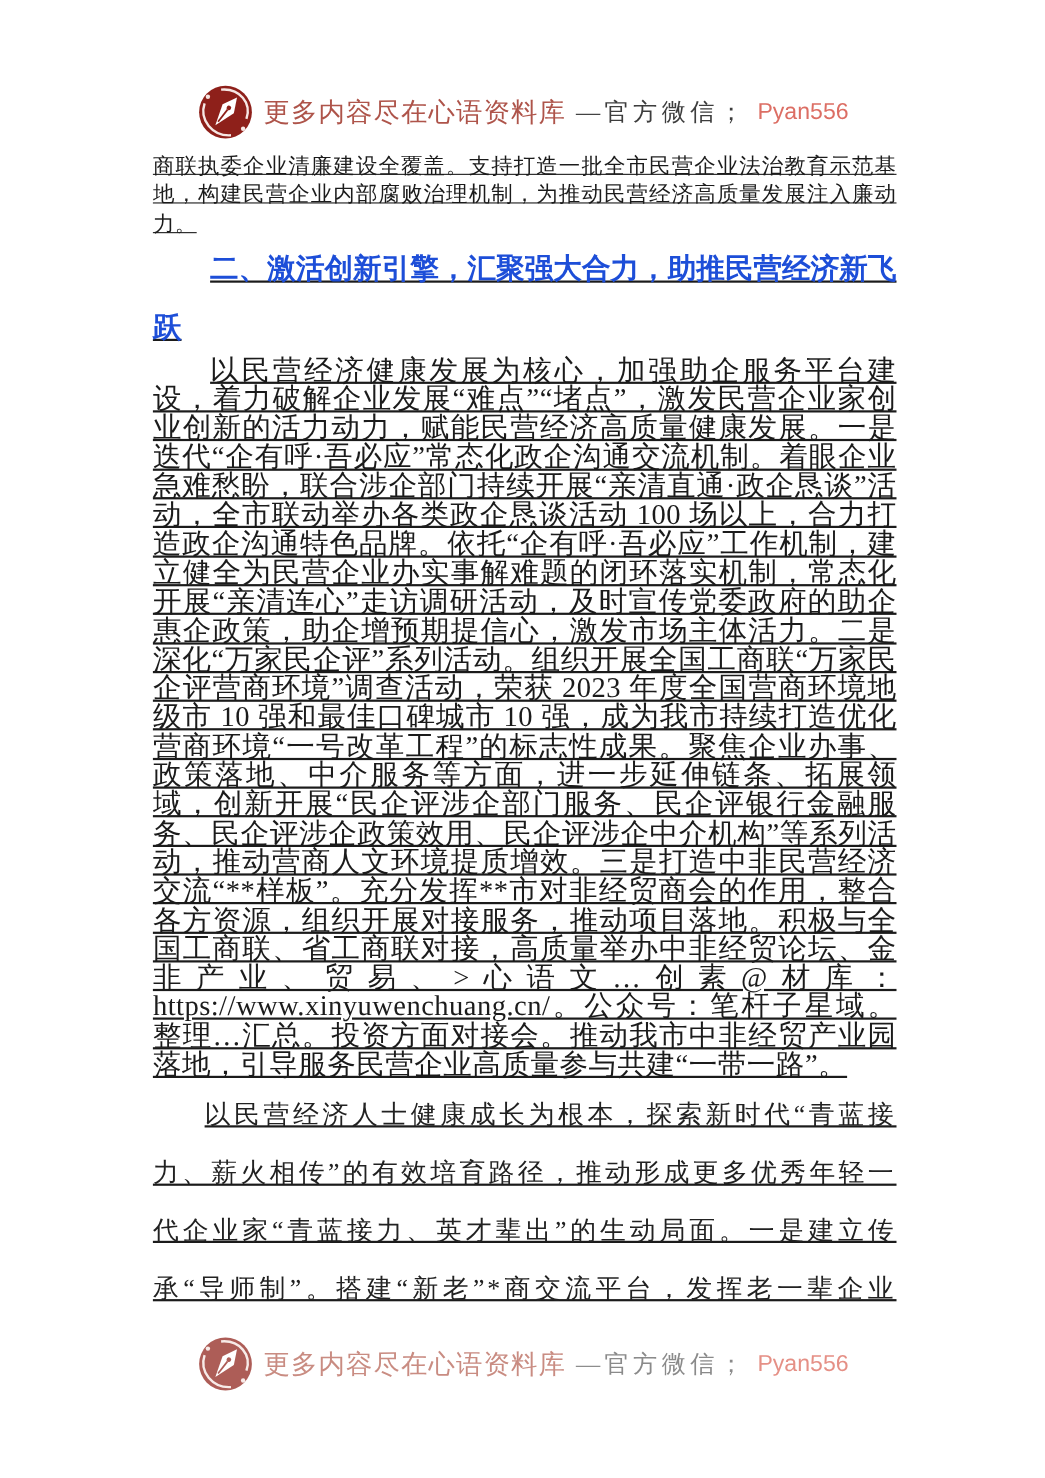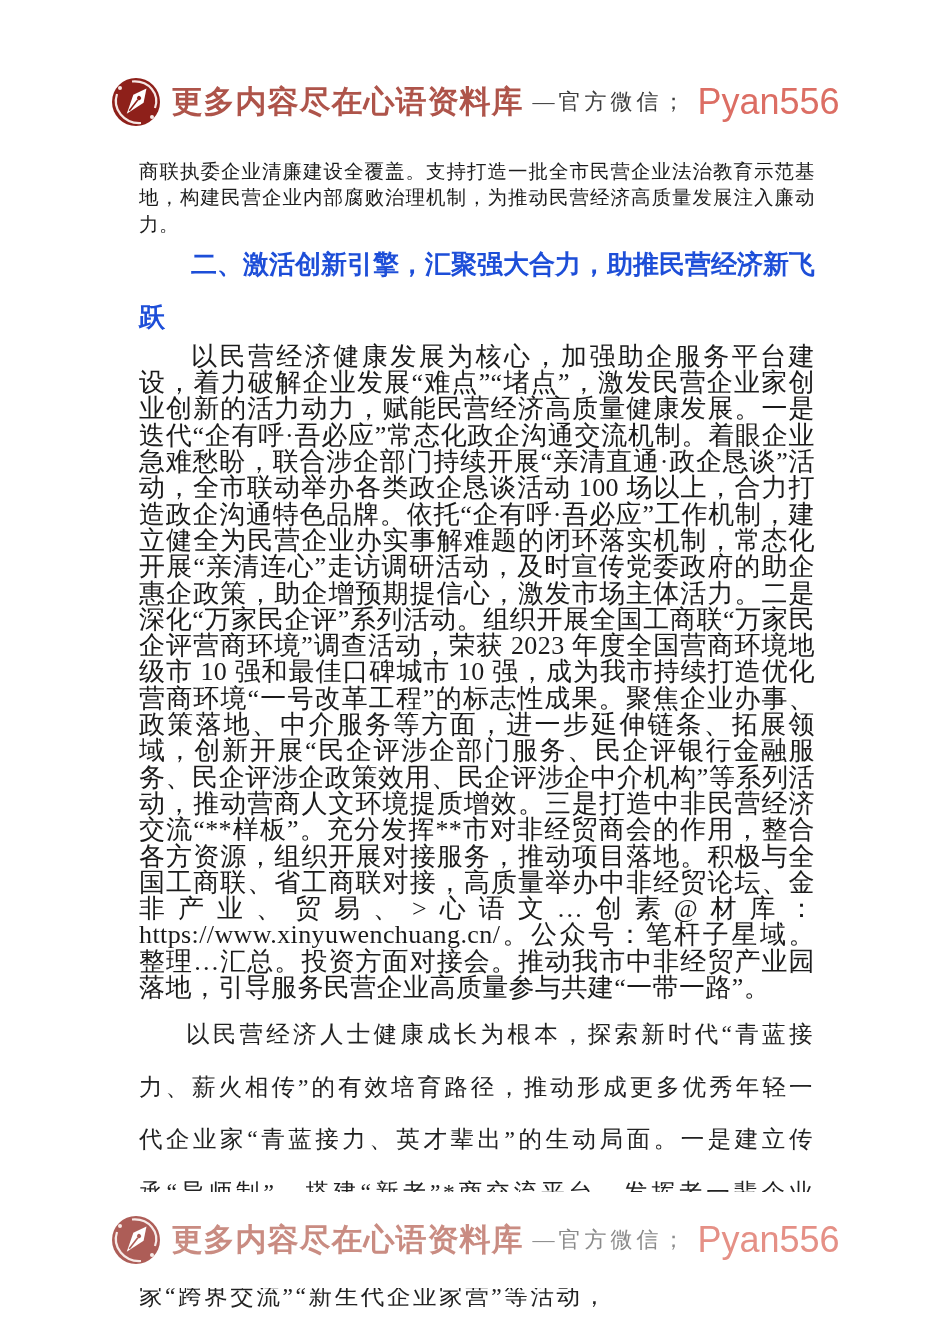--- a/index.html
+++ b/index.html
@@ -20,48 +20,49 @@
     align-items:center;
     justify-content:center;
     gap:9px;
     background:#ffffff;
   }
   .brand-row.header{top:68px;height:68px;}
   .brand-row.footer{top:1192px;height:96px;}
   .logo{width:52px;height:52px;flex:0 0 auto;display:block;}
   .brand-row.footer .logo{opacity:.82;}
   .brand-text{
-    font-size:31px;
-    font-weight:bold;
+    font-size:24px;
+    font-weight:normal;
     letter-spacing:1px;
     color:#ae544a;
     white-space:nowrap;
   }
   .sep-text{
     font-size:22px;
     font-weight:400;
     letter-spacing:4px;
     color:#3d3d3d;
     white-space:nowrap;
   }
   .wechat-id{
     font-family:"Liberation Sans","DejaVu Sans",sans-serif;
-    font-size:36px;
+    font-size:21px;
     color:#dc6e64;
     white-space:nowrap;
   }
   .brand-row.footer .brand-text{color:#c98c82;}
   .brand-row.footer .sep-text{color:#8a8a8a;}
   .brand-row.footer .wechat-id{color:#e59086;}
   
   .content{
     position:absolute;
     left:139px;
-    top:159px;
+    top:139px;
     width:676px;
+    text-decoration:underline;
   }
   .content p{margin:0;}
   .para-cont{
     font-size:19.5px;
     line-height:26.3px;
     letter-spacing:0.4px;
     text-align:justify;
   }
   .section-heading{
     margin:9px 0 5px 0;

